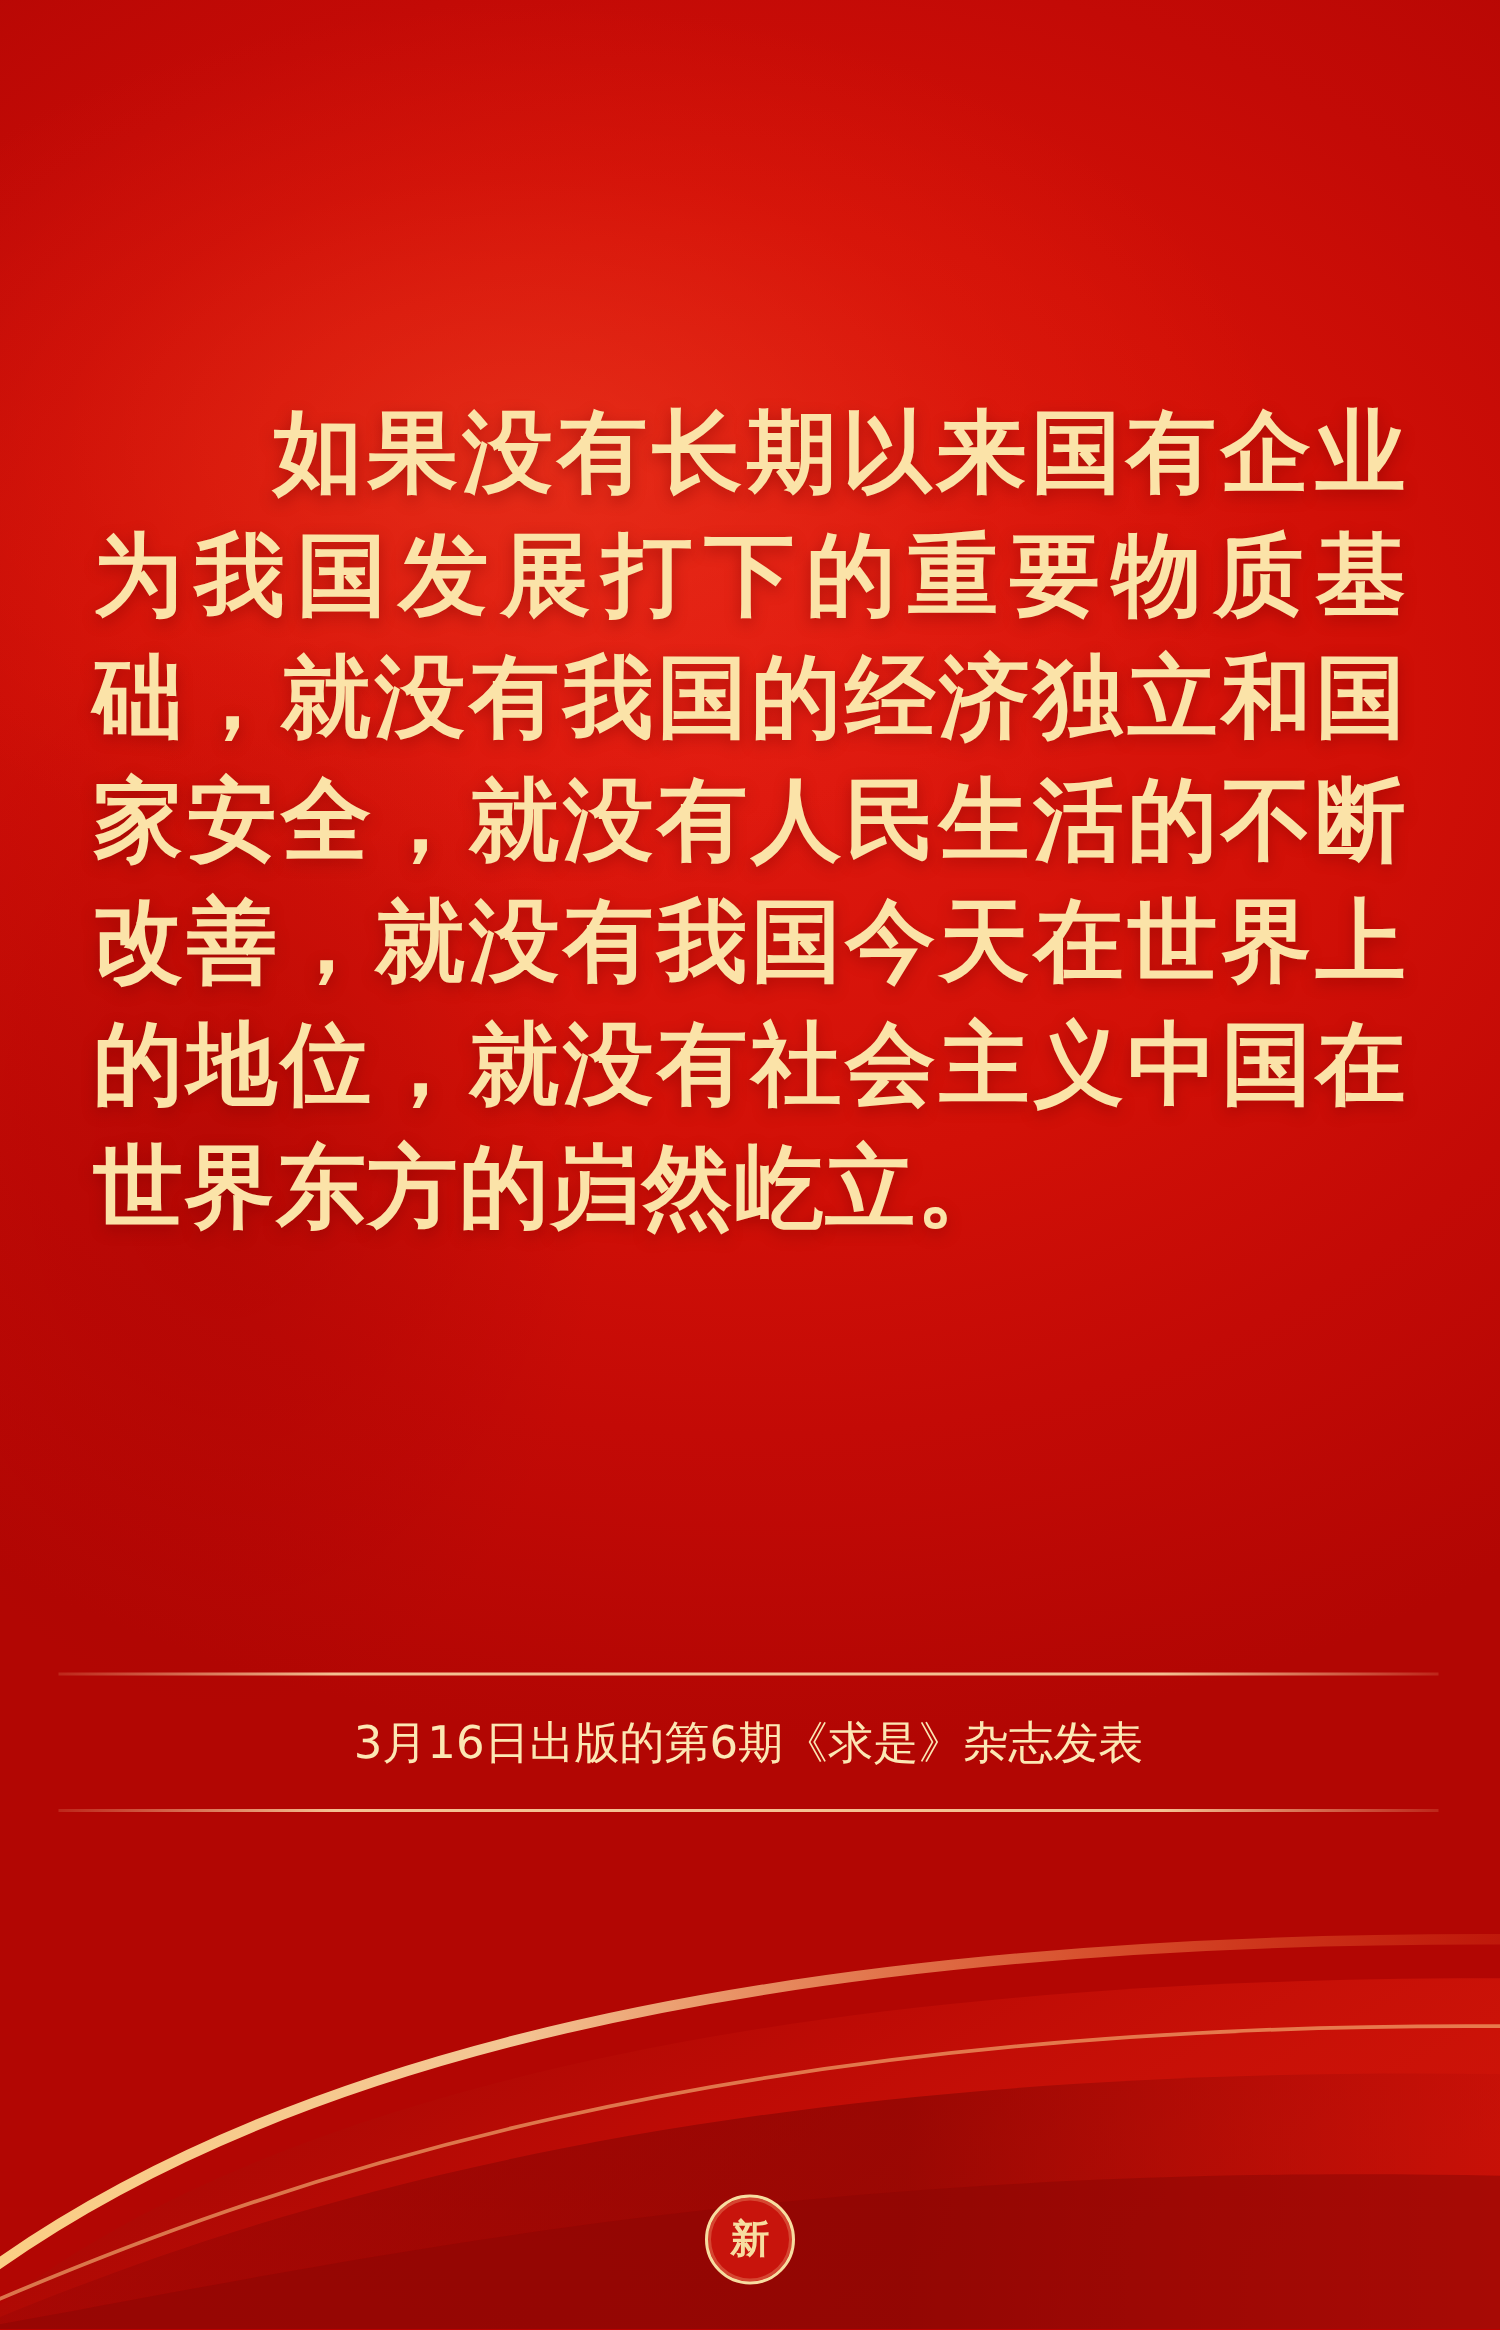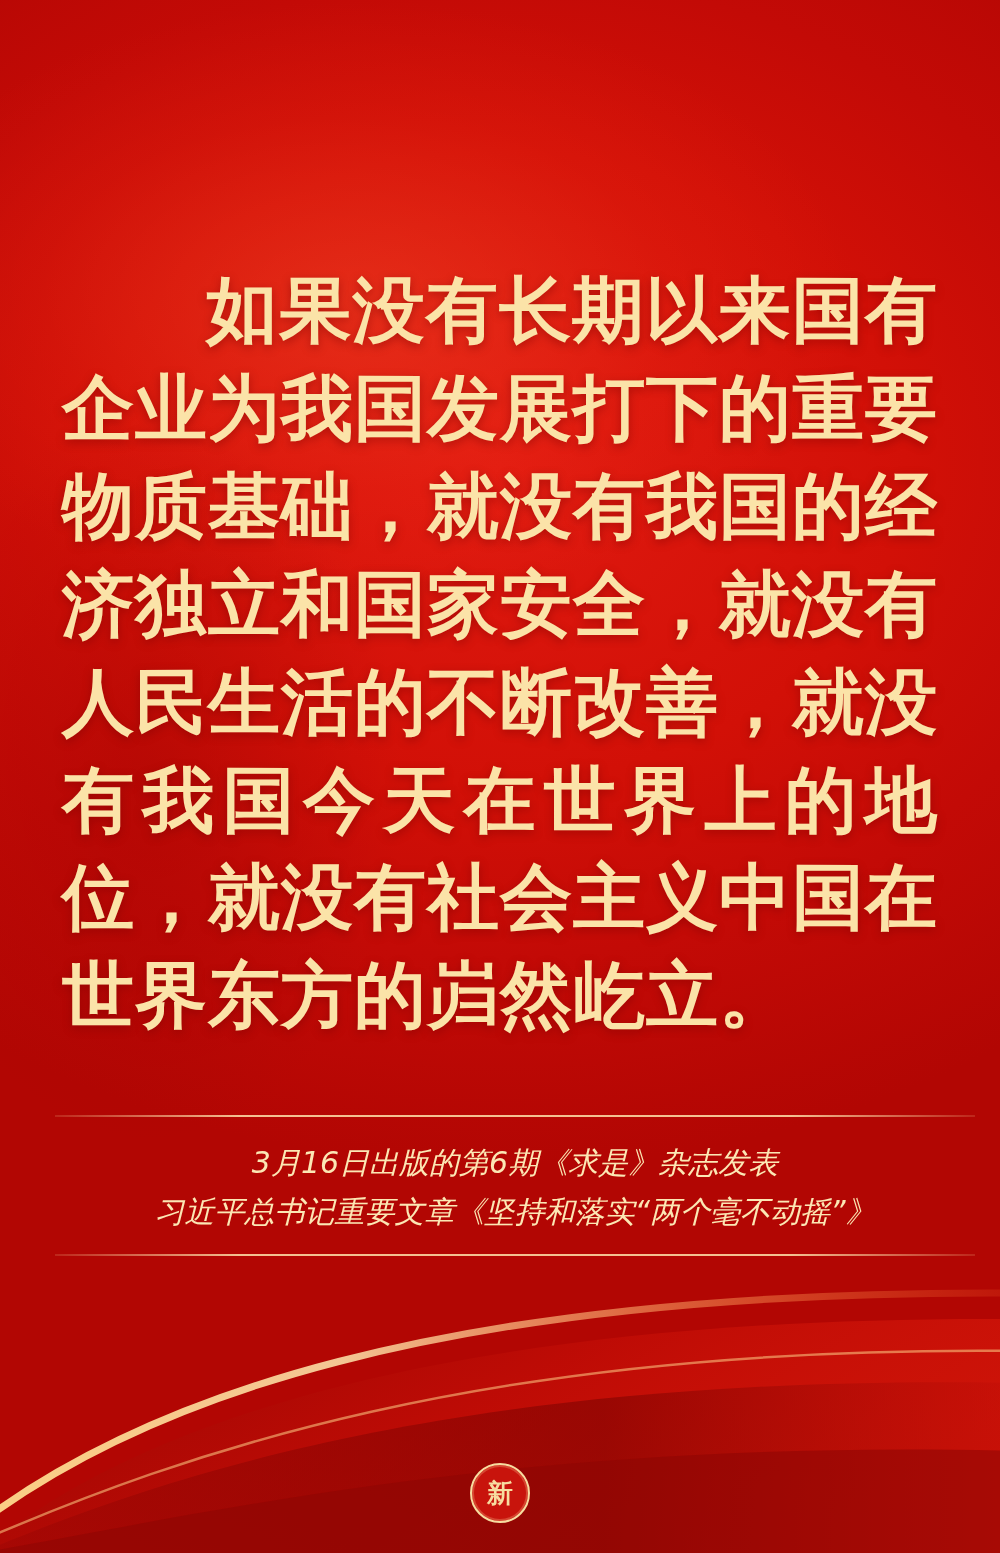--- a/index.html
+++ b/index.html
@@ -43,38 +43,37 @@
     pointer-events: none;
   }
 
   
   .quote {
     position: absolute;
     left: 62px;
     top: 262px;
     width: 876px;
     color: #fbe3a8;
-    font-family: Liberation Sans, sans-serif;
+    font-family: Liberation Serif, serif;
     font-weight: bold;
-    font-size: 72px;
+    font-size: 60px;
     line-height: 1.36;
     letter-spacing: 1px;
     text-indent: 2em;
     text-align: justify;
     text-shadow: 0 3px 10px rgba(120,0,0,0.45);
   }
 
   
   .caption-block {
     position: absolute;
-    left: 55px;
+    left: 39px;
     top: 1115px;
     width: 920px;
     text-align: center;
-    font-style: italic;
   }
   .rule {
     height: 2px;
     background: linear-gradient(to right, rgba(255,220,160,0.15), rgba(255,225,170,0.85) 20%, rgba(255,225,170,0.85) 80%, rgba(255,220,160,0.15));
   }
   .caption {
     padding: 22px 0 18px;
     color: #fce7b4;
     font-family: "DejaVu Sans", "Liberation Sans", sans-serif;
     font-size: 30px;
@@ -136,21 +135,20 @@
 
   <div class="sheen-top"></div>
   <div class="sheen-left"></div>
 
   <div class="quote">如果没有长期以来国有企业为我国发展打下的重要物质基础，就没有我国的经济独立和国家安全，就没有人民生活的不断改善，就没有我国今天在世界上的地位，就没有社会主义中国在世界东方的岿然屹立。</div>
 
   <div class="caption-block">
     <div class="rule"></div>
     <div class="caption">
       <div>3月16日出版的第6期《求是》杂志发表</div>
-      <div>习近平总书记重要文章《坚持和落实“两个毫不动摇”》</div>
     </div>
     <div class="rule"></div>
   </div>
 
   <div class="ribbon-wrap">
     <svg width="1000" height="330" viewBox="0 0 1000 330" xmlns="http://www.w3.org/2000/svg">
       <defs>
         <linearGradient id="gLight" x1="0" y1="0" x2="1" y2="0">
           <stop offset="0%" stop-color="#ffd98a" stop-opacity="0.95"></stop>
           <stop offset="35%" stop-color="#ffe7ad" stop-opacity="0.85"></stop>

